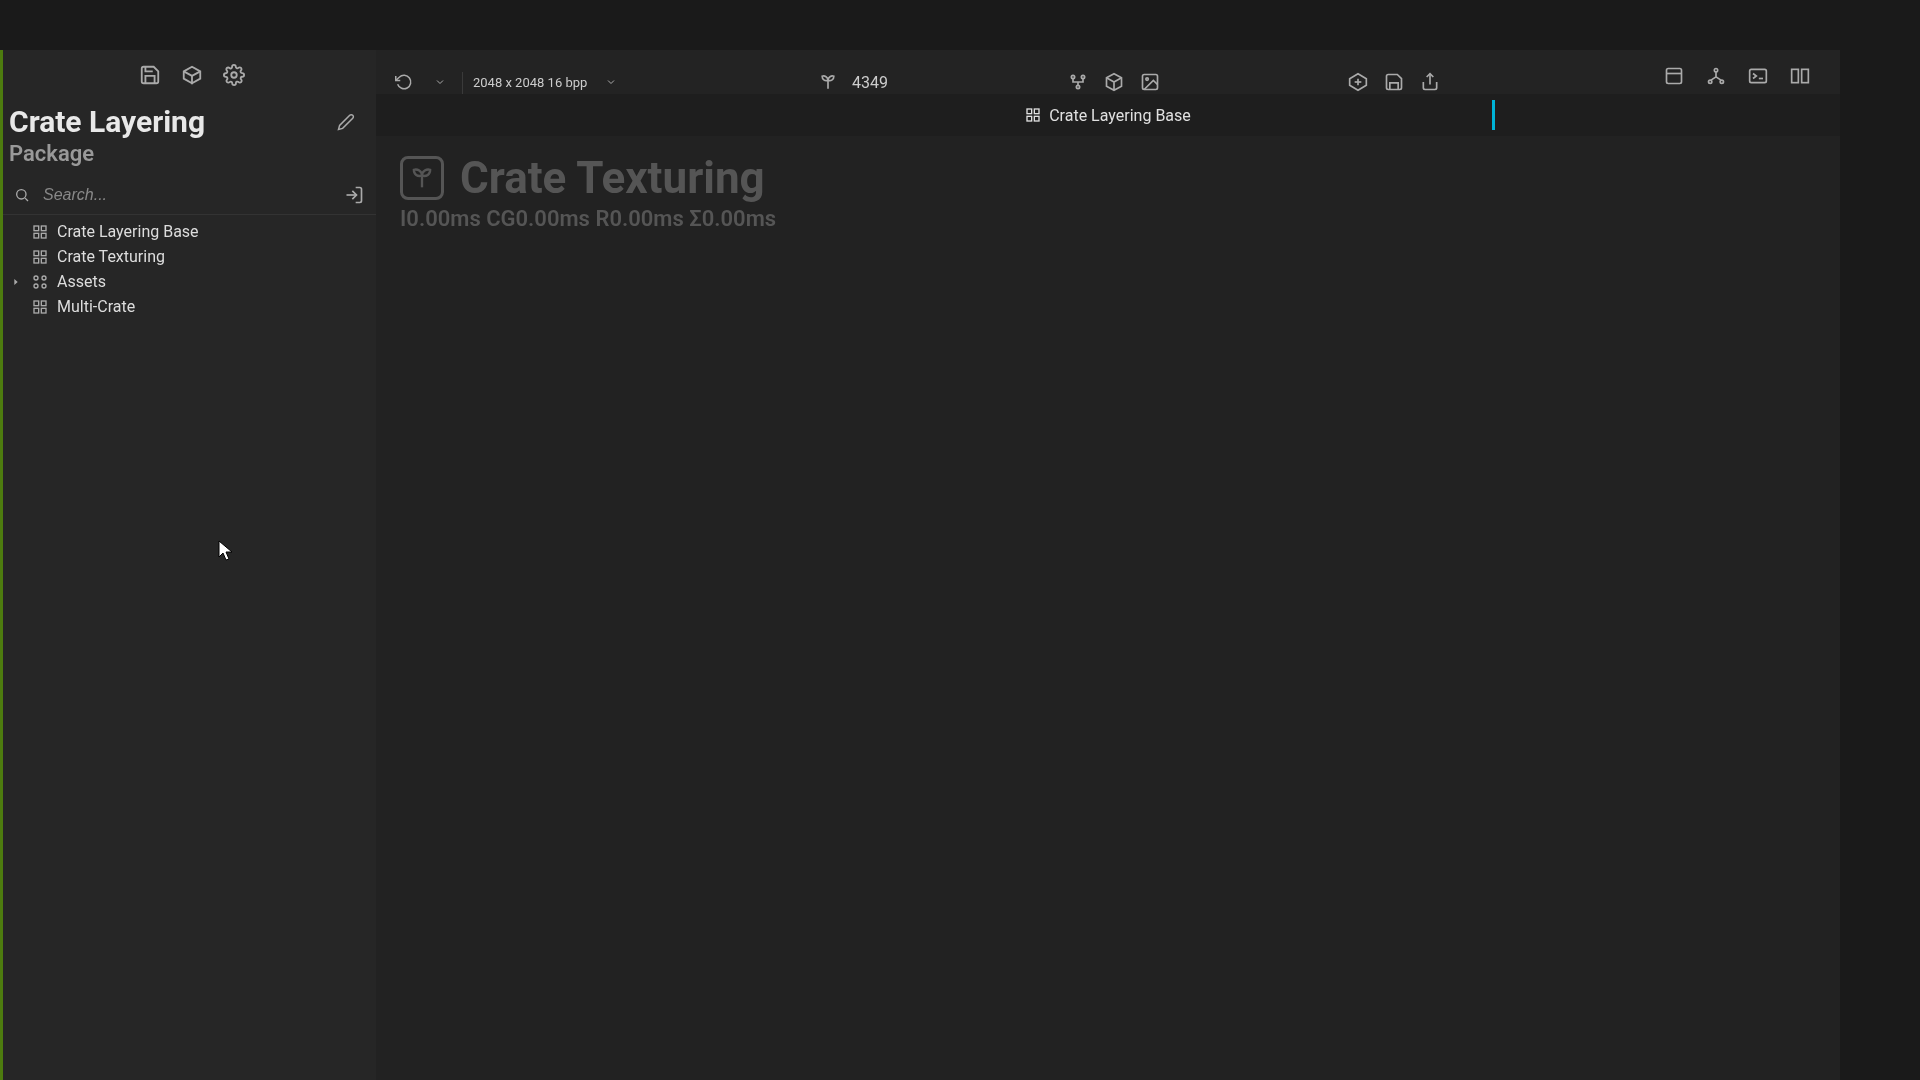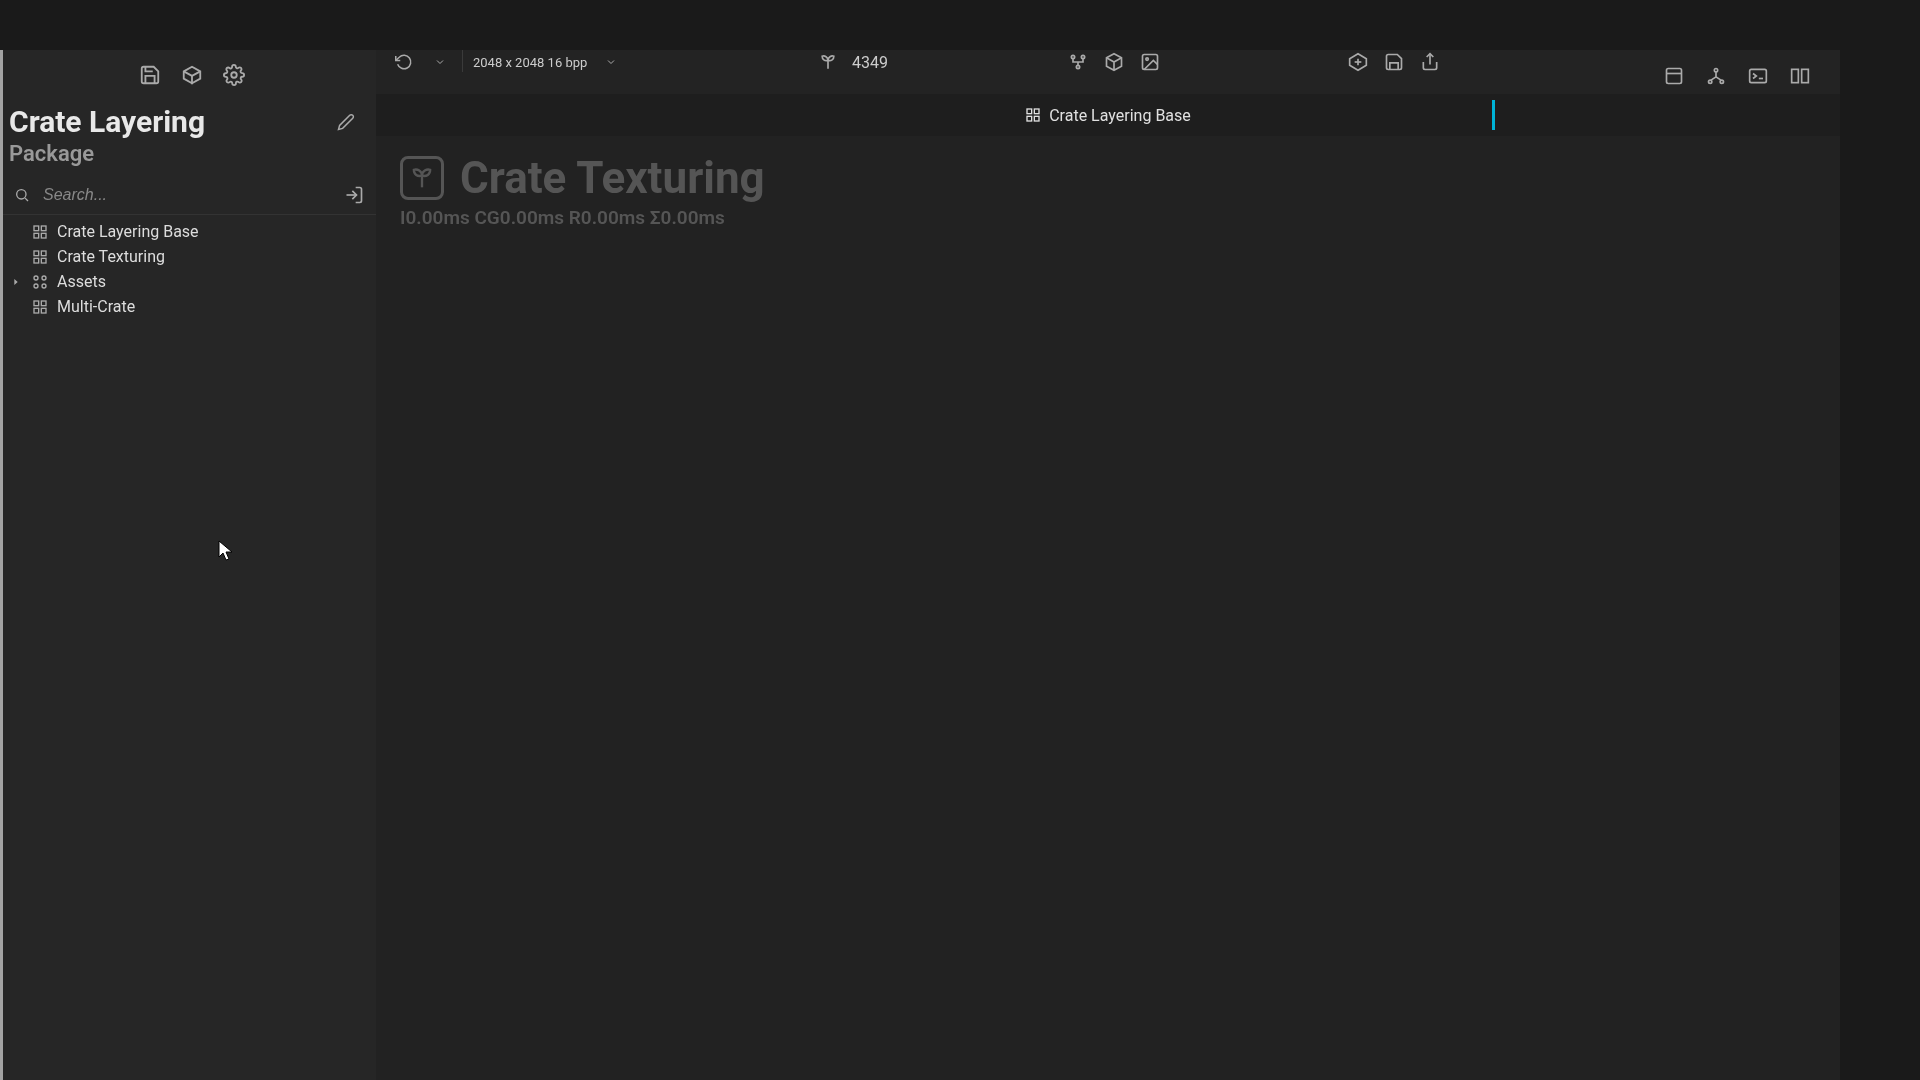--- a/index.html
+++ b/index.html
@@ -16,21 +16,21 @@
     height: 50px;
     background: #1a1a1a;
   }
   .main-container {
     display: flex;
     height: calc(100% - 50px);
   }
   .sidebar {
     width: 376px;
     background: #262626;
-    border-left: 3px solid #a3a3a3;
+    border-left: 3px solid #4d7c0f;
     display: flex;
     flex-direction: column;
     flex-shrink: 0;
   }
   .sidebar-top-icons {
     display: flex;
     gap: 18px;
     padding: 13px 0 13px 135px;
     align-items: center;
   }
@@ -110,21 +110,21 @@
   }
   .canvas-area {
     flex: 1;
     background: #222222;
     position: relative;
     border-right: 80px solid #1a1a1a;
   }
   .canvas-toolbar {
     height: 44px;
     display: flex;
-    align-items: flex-start;
+    align-items: flex-end;
     gap: 6px;
     padding: 0 16px;
     background: #232323;
     position: relative;
   }
   .toolbar-group {
     display: flex;
     align-items: center;
     gap: 12px;
   }
@@ -183,21 +183,21 @@
     align-items: center;
     justify-content: center;
     color: #555;
   }
   .graph-title {
     font-size: 44px;
     font-weight: 700;
     color: #555;
   }
   .graph-stats {
-    font-size: 19px;
+    font-size: 22px;
     font-weight: 600;
     color: #555;
     padding: 2px 0 0 24px;
   }
   .right-toolbar {
     position: absolute;
     top: 14px;
     right: 28px;
     display: flex;
     gap: 18px;

